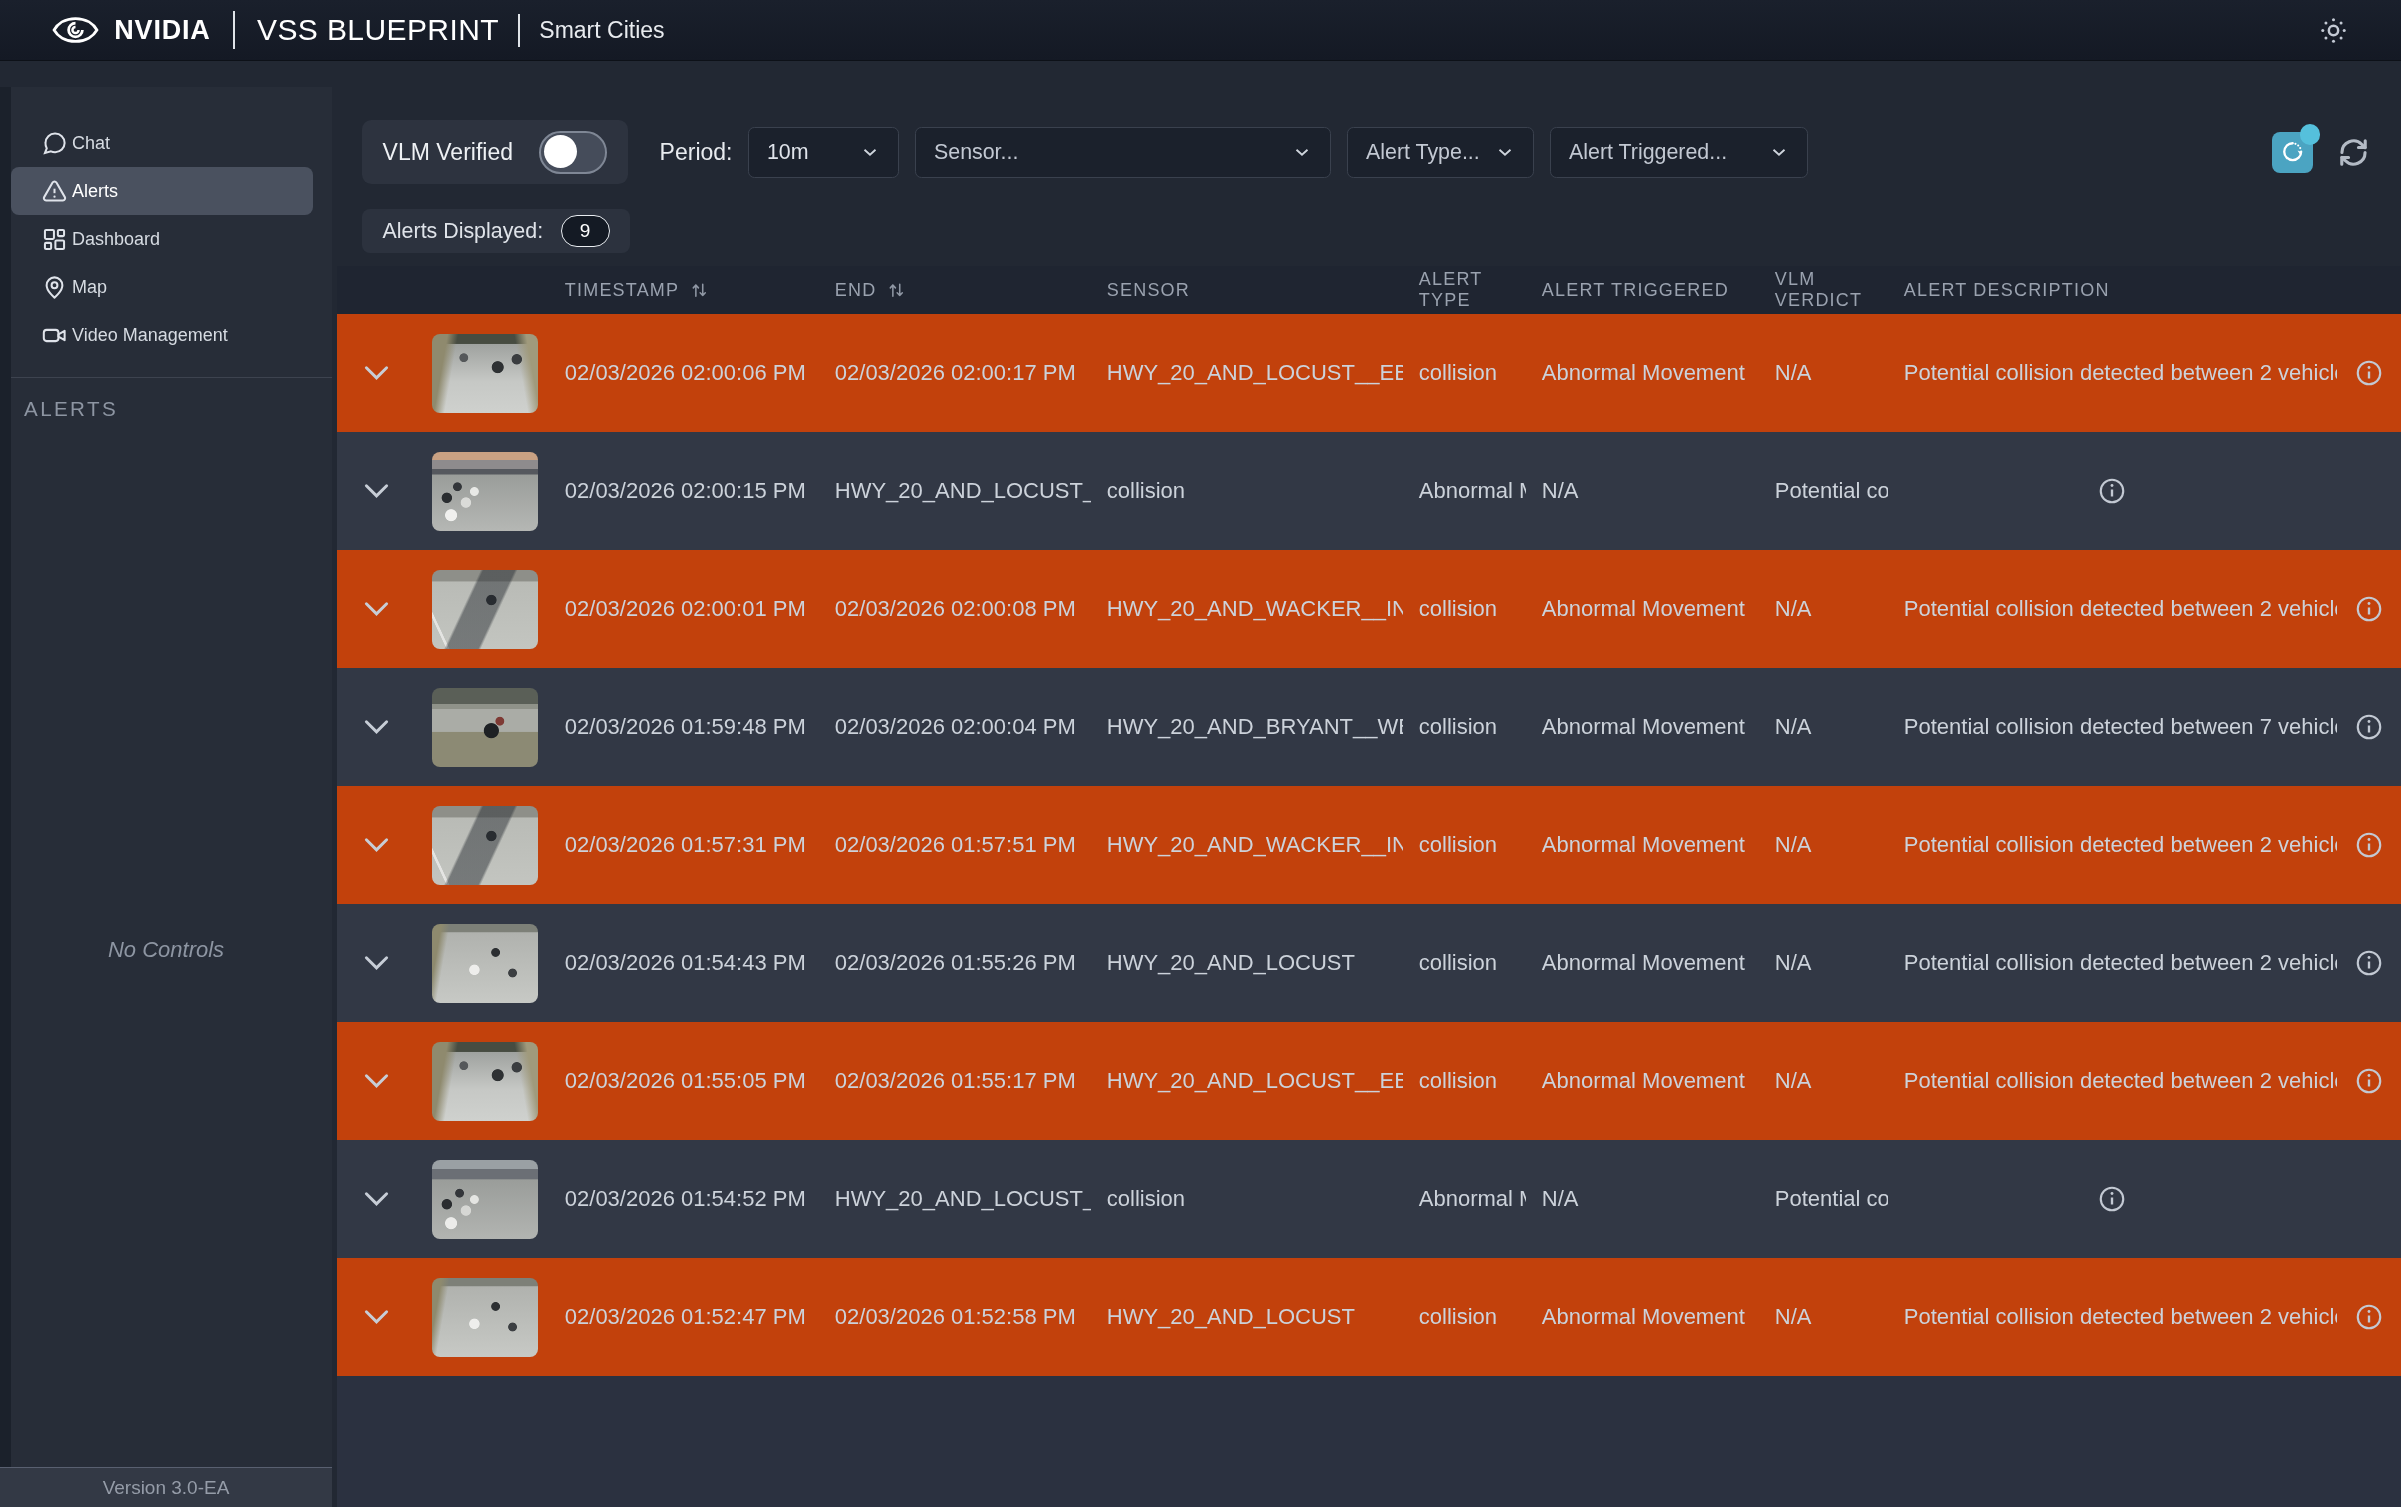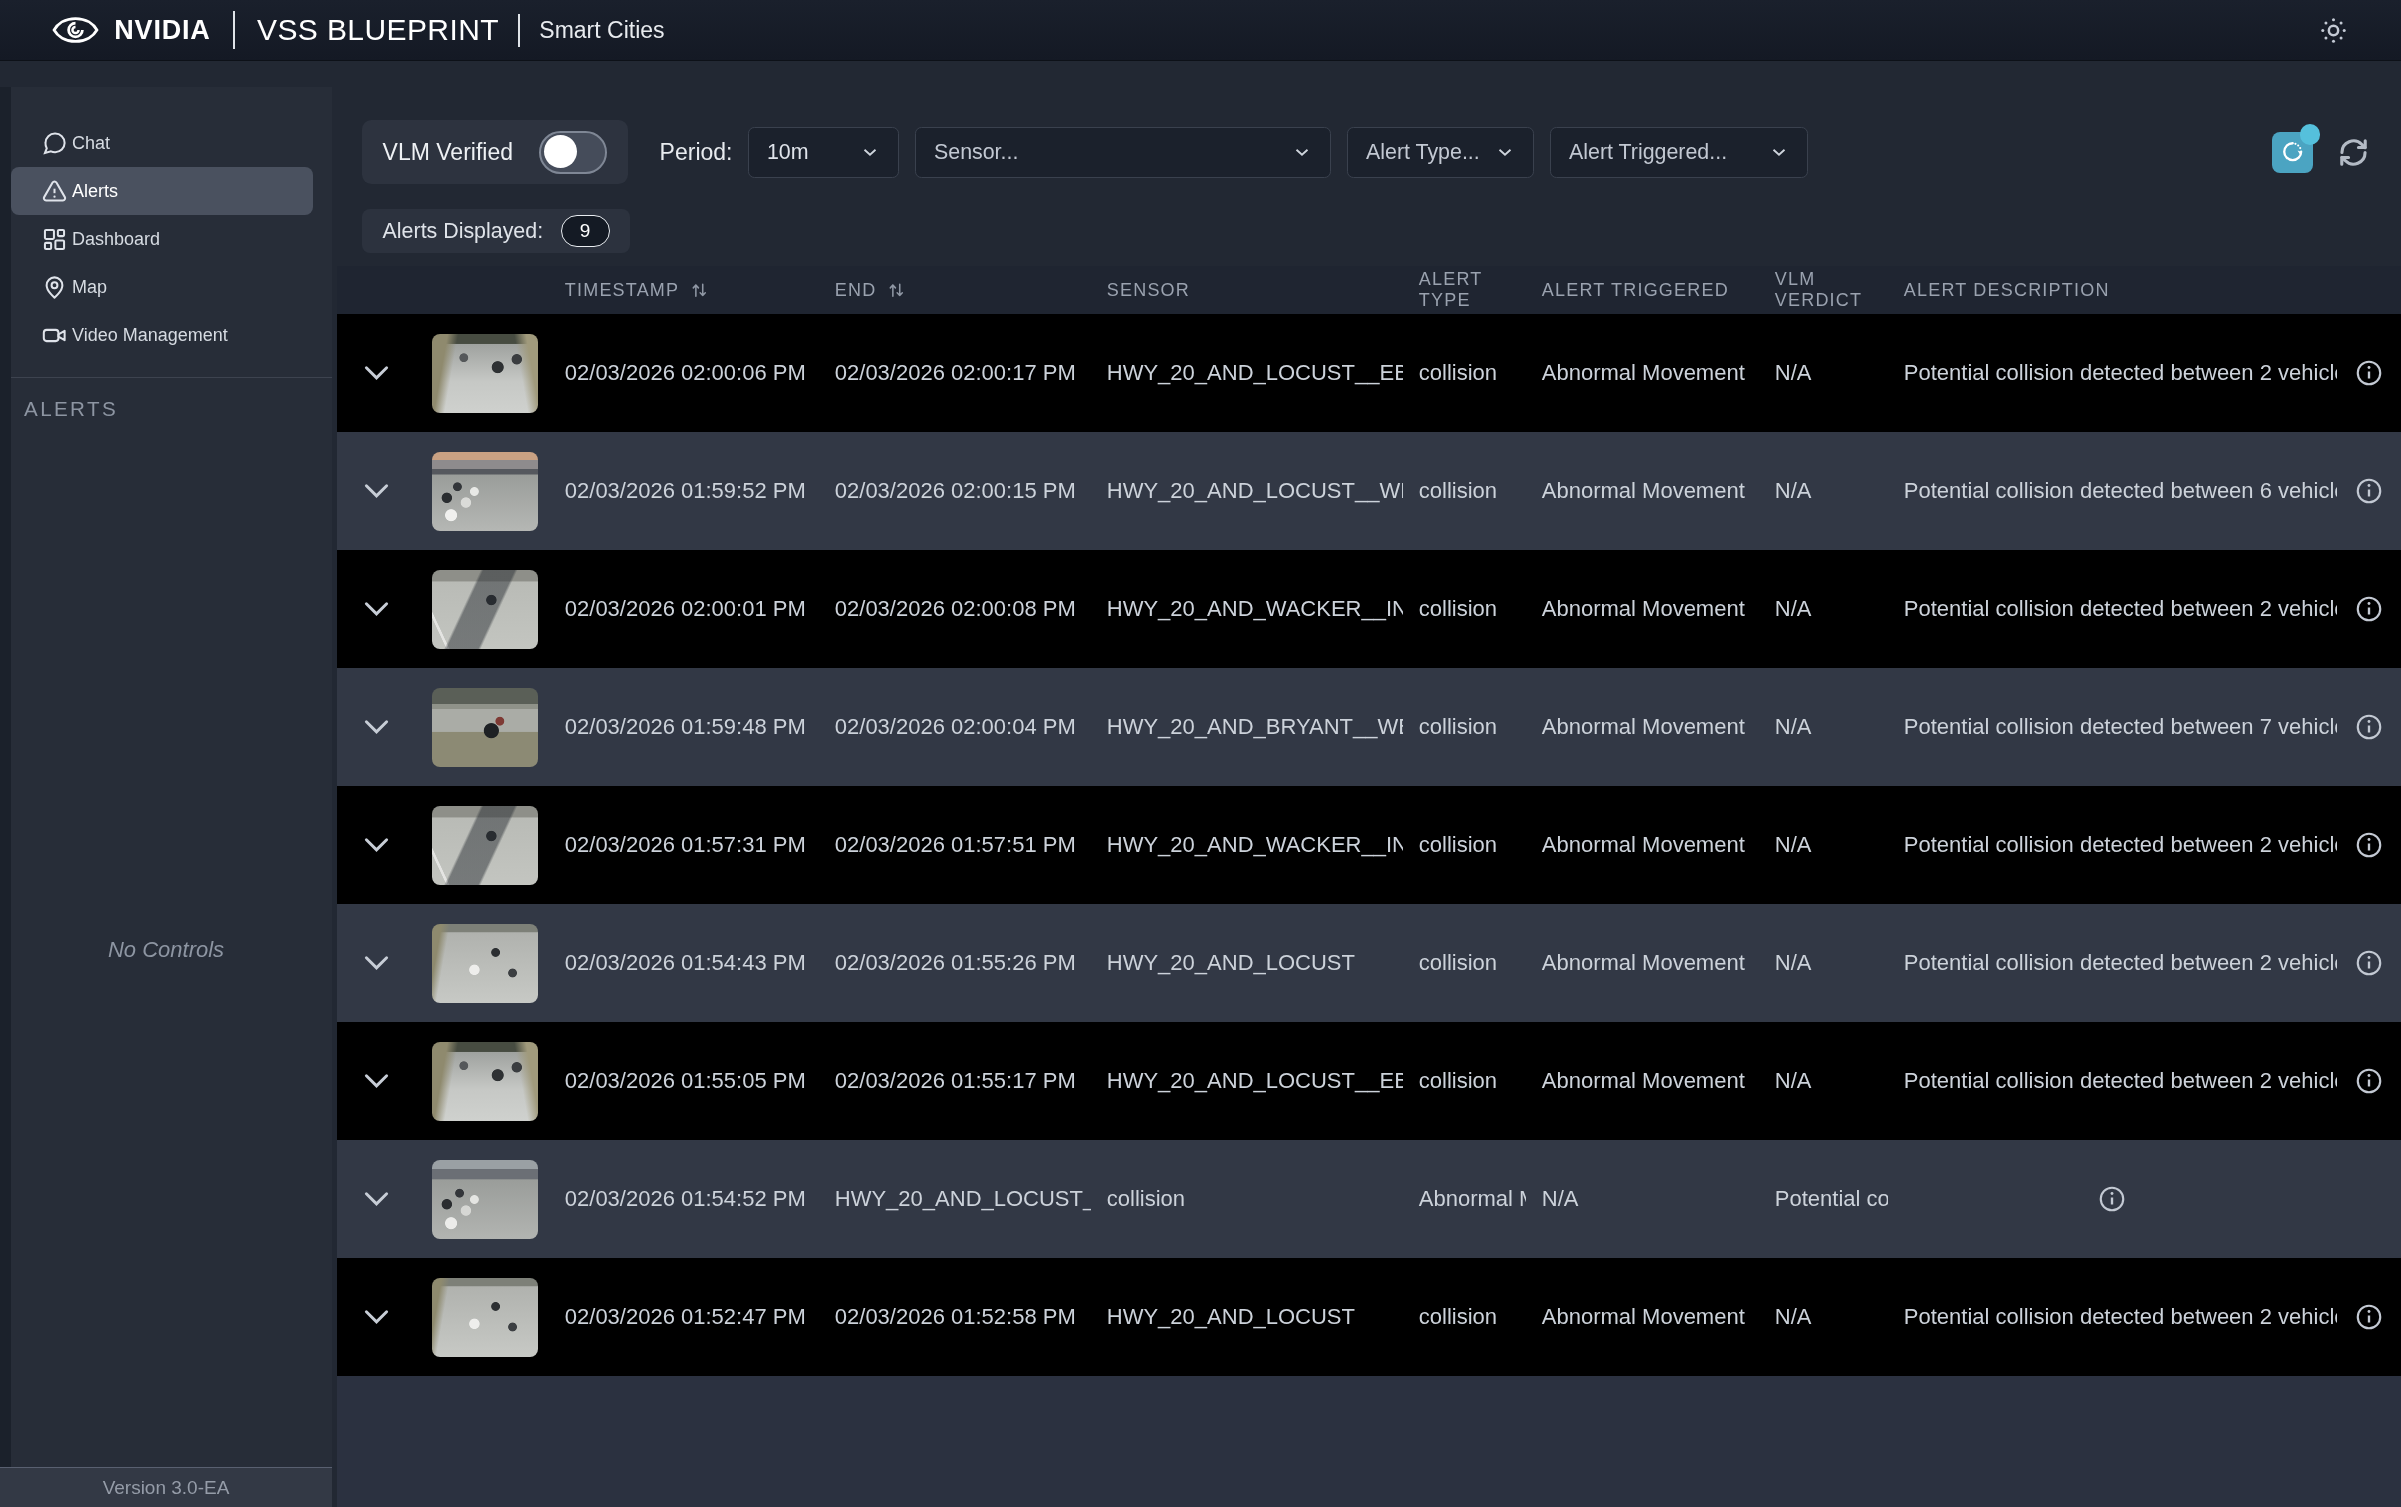--- a/index.html
+++ b/index.html
@@ -131,21 +131,21 @@
     display:grid;
     grid-template-columns:79px 133px 270px 272px 312px 123px 233px 129px 449px auto;
   }
   .thead { height:48px; background:#1f2531; }
   .th {
     display:flex; align-items:center; padding-left:16px;
     font-size:18px; letter-spacing:1.2px; color:#9aa2af;
   }
   .th .sort-icon { margin-left:9.5px; color:#8f97a4; }
   .trow { height:118px; }
-  .trow.odd  { background:#000000; }
+  .trow.odd  { background:#c2410c; }
   .trow.even { background:#323845; }
   .td {
     display:flex; align-items:center; padding-left:16px;
     font-size:22px; color:#ccd2da; overflow:hidden; white-space:nowrap;
   }
   .td.center { justify-content:center; padding-left:0; }
   .row-chevron { color:#c7cdd6; cursor:pointer; }
   .info-icon { color:#c3c9d3; cursor:pointer; }
 
   
@@ -394,21 +394,20 @@
 
   <div class="trow tgrid row even">
     <div class="td center">
       <svg class="row-chevron" width="27" height="17.5" viewBox="0 0 24 14">
         <polyline points="3 2.5 12 11.5 21 2.5" fill="none" stroke="currentColor" stroke-width="2.6" stroke-linecap="round"></polyline>
       </svg>
     </div>
     <div class="td">
       <div class="thumb thumb-wba-sunset"></div>
     </div>
-    <div class="td">02/03/2026 01:59:52 PM</div>
     <div class="td">02/03/2026 02:00:15 PM</div>
     <div class="td">HWY_20_AND_LOCUST__WBA</div>
     <div class="td">collision</div>
     <div class="td">Abnormal Movement</div>
     <div class="td">N/A</div>
     <div class="td">Potential collision detected between 6 vehicles</div>
     <div class="td center">
       <svg class="info-icon" width="30" height="30" viewBox="0 0 24 24">
         <circle cx="12" cy="12" r="9" fill="none" stroke="currentColor" stroke-width="1.7"></circle>
         <line x1="12" y1="10.8" x2="12" y2="16.4" stroke="currentColor" stroke-width="1.9"></line>

